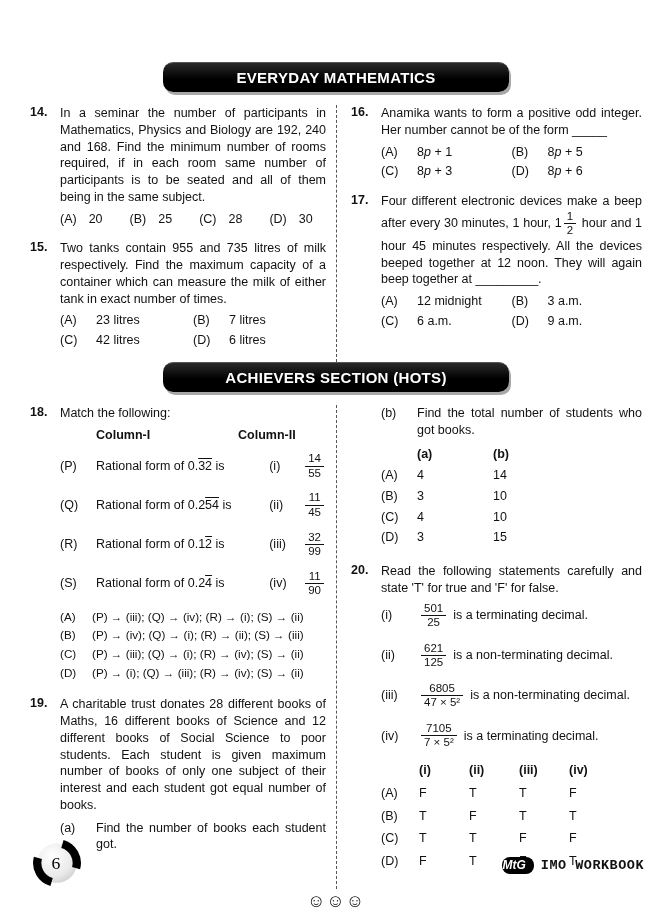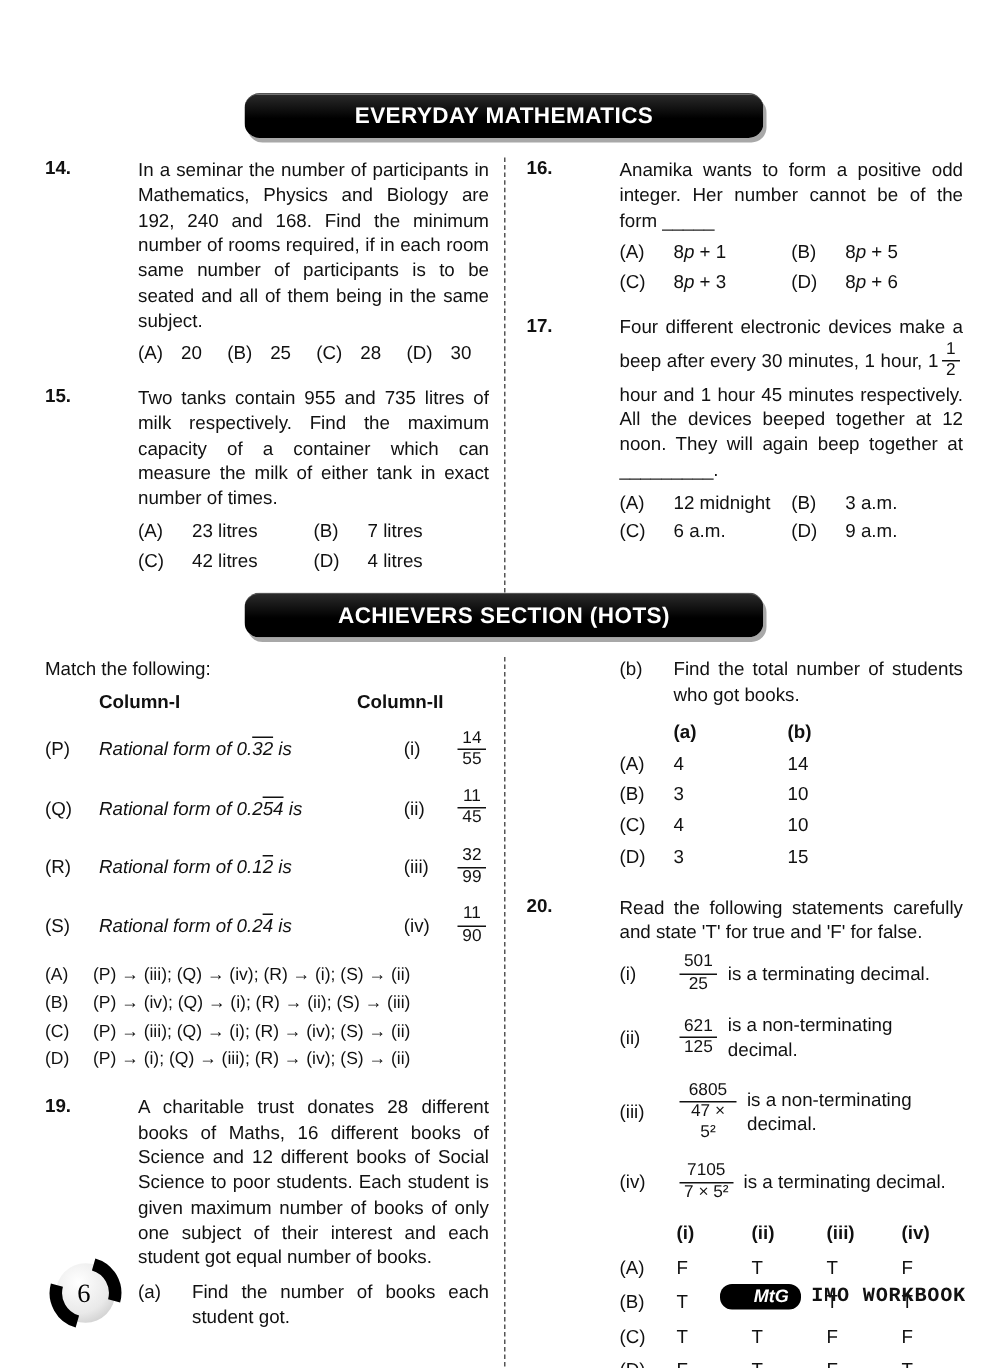--- a/index.html
+++ b/index.html
@@ -18,21 +18,21 @@
     box-shadow:2px 3px 0 #a8a8a8; letter-spacing:.3px;
     border-top:1px solid #555;
   }
   .columns { display:flex; align-items:stretch; }
   .col { width:50%; box-sizing:border-box; }
   .col.left  { padding-right:10px; }
   .col.right { border-left:1px dashed #555; padding-left:14px; }
   .section1 { min-height:228px; }
   .section2 { min-height:418px; }
 
-  .q { display:flex; margin-bottom:13px;gap:32px; }
+  .q { display:flex; margin-bottom:13px; }
   .qnum { font-weight:bold; width:30px; flex:none; font-size:12.5px; }
   .qbody { flex:1; min-width:0; font-size:12.5px; line-height:1.34; }
   .qtext { margin:0 0 5px 0; text-align:justify; }
 
   .opts-row { display:flex; justify-content:space-between; width:95%; margin-top:2px; }
   .opts-row .opt { display:flex; gap:12px; }
   .opts-grid { display:grid; grid-template-columns:1fr 1fr; row-gap:3px; margin-top:2px; }
   .opt { display:flex; }
   .olabel { width:36px; flex:none; }
   i.var { font-style:italic; }
@@ -41,21 +41,21 @@
           vertical-align:middle; font-size:11.5px; line-height:1.18; margin:0 2px; }
   .frac .fnum { border-bottom:1px solid #111; padding:0 3px; }
   .frac .fden { padding:0 3px; }
   .ov { text-decoration:overline; }
 
   .match-head { display:flex; font-weight:bold; margin:3px 0 9px 0; }
   .match-head .c1 { flex:1; padding-left:36px; }
   .match-head .c2 { width:88px; flex:none; }
   .match-row { display:flex; align-items:center; margin-bottom:11px; }
   .match-row .rlabel { width:36px; flex:none; }
-  .match-row .rtext { flex:1;font-style:italic; }
+  .match-row .rtext { flex:1; }
   .match-row .roman { width:34px; flex:none; }
   .match-opts { margin-top:4px; }
   .match-opts .opt { font-size:11.7px; margin-bottom:3px; }
   .match-opts .olabel { width:32px; }
 
   .subpart { display:flex; margin-top:6px; }
   .sublabel { width:36px; flex:none; }
   .subtext { flex:1; text-align:justify; }
 
   .ab-table { margin-top:8px; }
@@ -74,21 +74,21 @@
   .tf-sp { width:38px; flex:none; }
   .tf-c { width:50px; flex:none; }
 
   .smileys { text-align:center; font-size:18px; letter-spacing:1px; margin:2px 0 0 0; }
 
   .footer { position:absolute; left:0; right:0; bottom:20px;
             display:flex; align-items:center; justify-content:space-between;
             padding:0 28px 0 32px; }
   .brand { display:flex; align-items:center; gap:7px; }
   .mtg-logo { background:#000; color:#fff; font-weight:bold; font-style:italic;
-              border-radius:8px; padding:1px 8px 2px 22px; font-size:12px; }
+              border-radius:8px; padding:1px 8px 2px 0; font-size:12px; }
   .book-title { font-weight:bold; font-size:13.5px; letter-spacing:.5px;font-family:Liberation Mono, monospace; }
 </style>
 </head>
 <body>
 
 <div class="page">
 
   <div class="banner">EVERYDAY MATHEMATICS</div>
 
   <div class="columns section1">
@@ -131,21 +131,21 @@
             <span class="opt">
                 <span class="olabel">(B)</span>
                 <span>7 litres</span>
               </span>
             <span class="opt">
                 <span class="olabel">(C)</span>
                 <span>42 litres</span>
               </span>
             <span class="opt">
                 <span class="olabel">(D)</span>
-                <span>4 litres</span>
+                <span>6 litres</span>
               </span>
           </div>
         </div>
       </div>
 
     </div>
     <div class="col right">
 
       <div class="q">
         <div class="qnum">16.</div>
@@ -202,20 +202,21 @@
 
     </div>
   </div>
 
   <div class="banner">ACHIEVERS SECTION (HOTS)</div>
 
   <div class="columns section2">
     <div class="col left">
 
       <div class="q">
+        <div class="qnum">18.</div>
         <div class="qbody">
           <p class="qtext">Match the following:</p>
           <div class="match-head">
             <span class="c1">Column-I</span>
             <span class="c2">Column-II</span>
           </div>
 
           <div class="match-row">
             <span class="rlabel">(P)</span>
             <span class="rtext"><span>Rational form of 0.</span><span></span><span class="ov">32</span><span> is</span></span>

